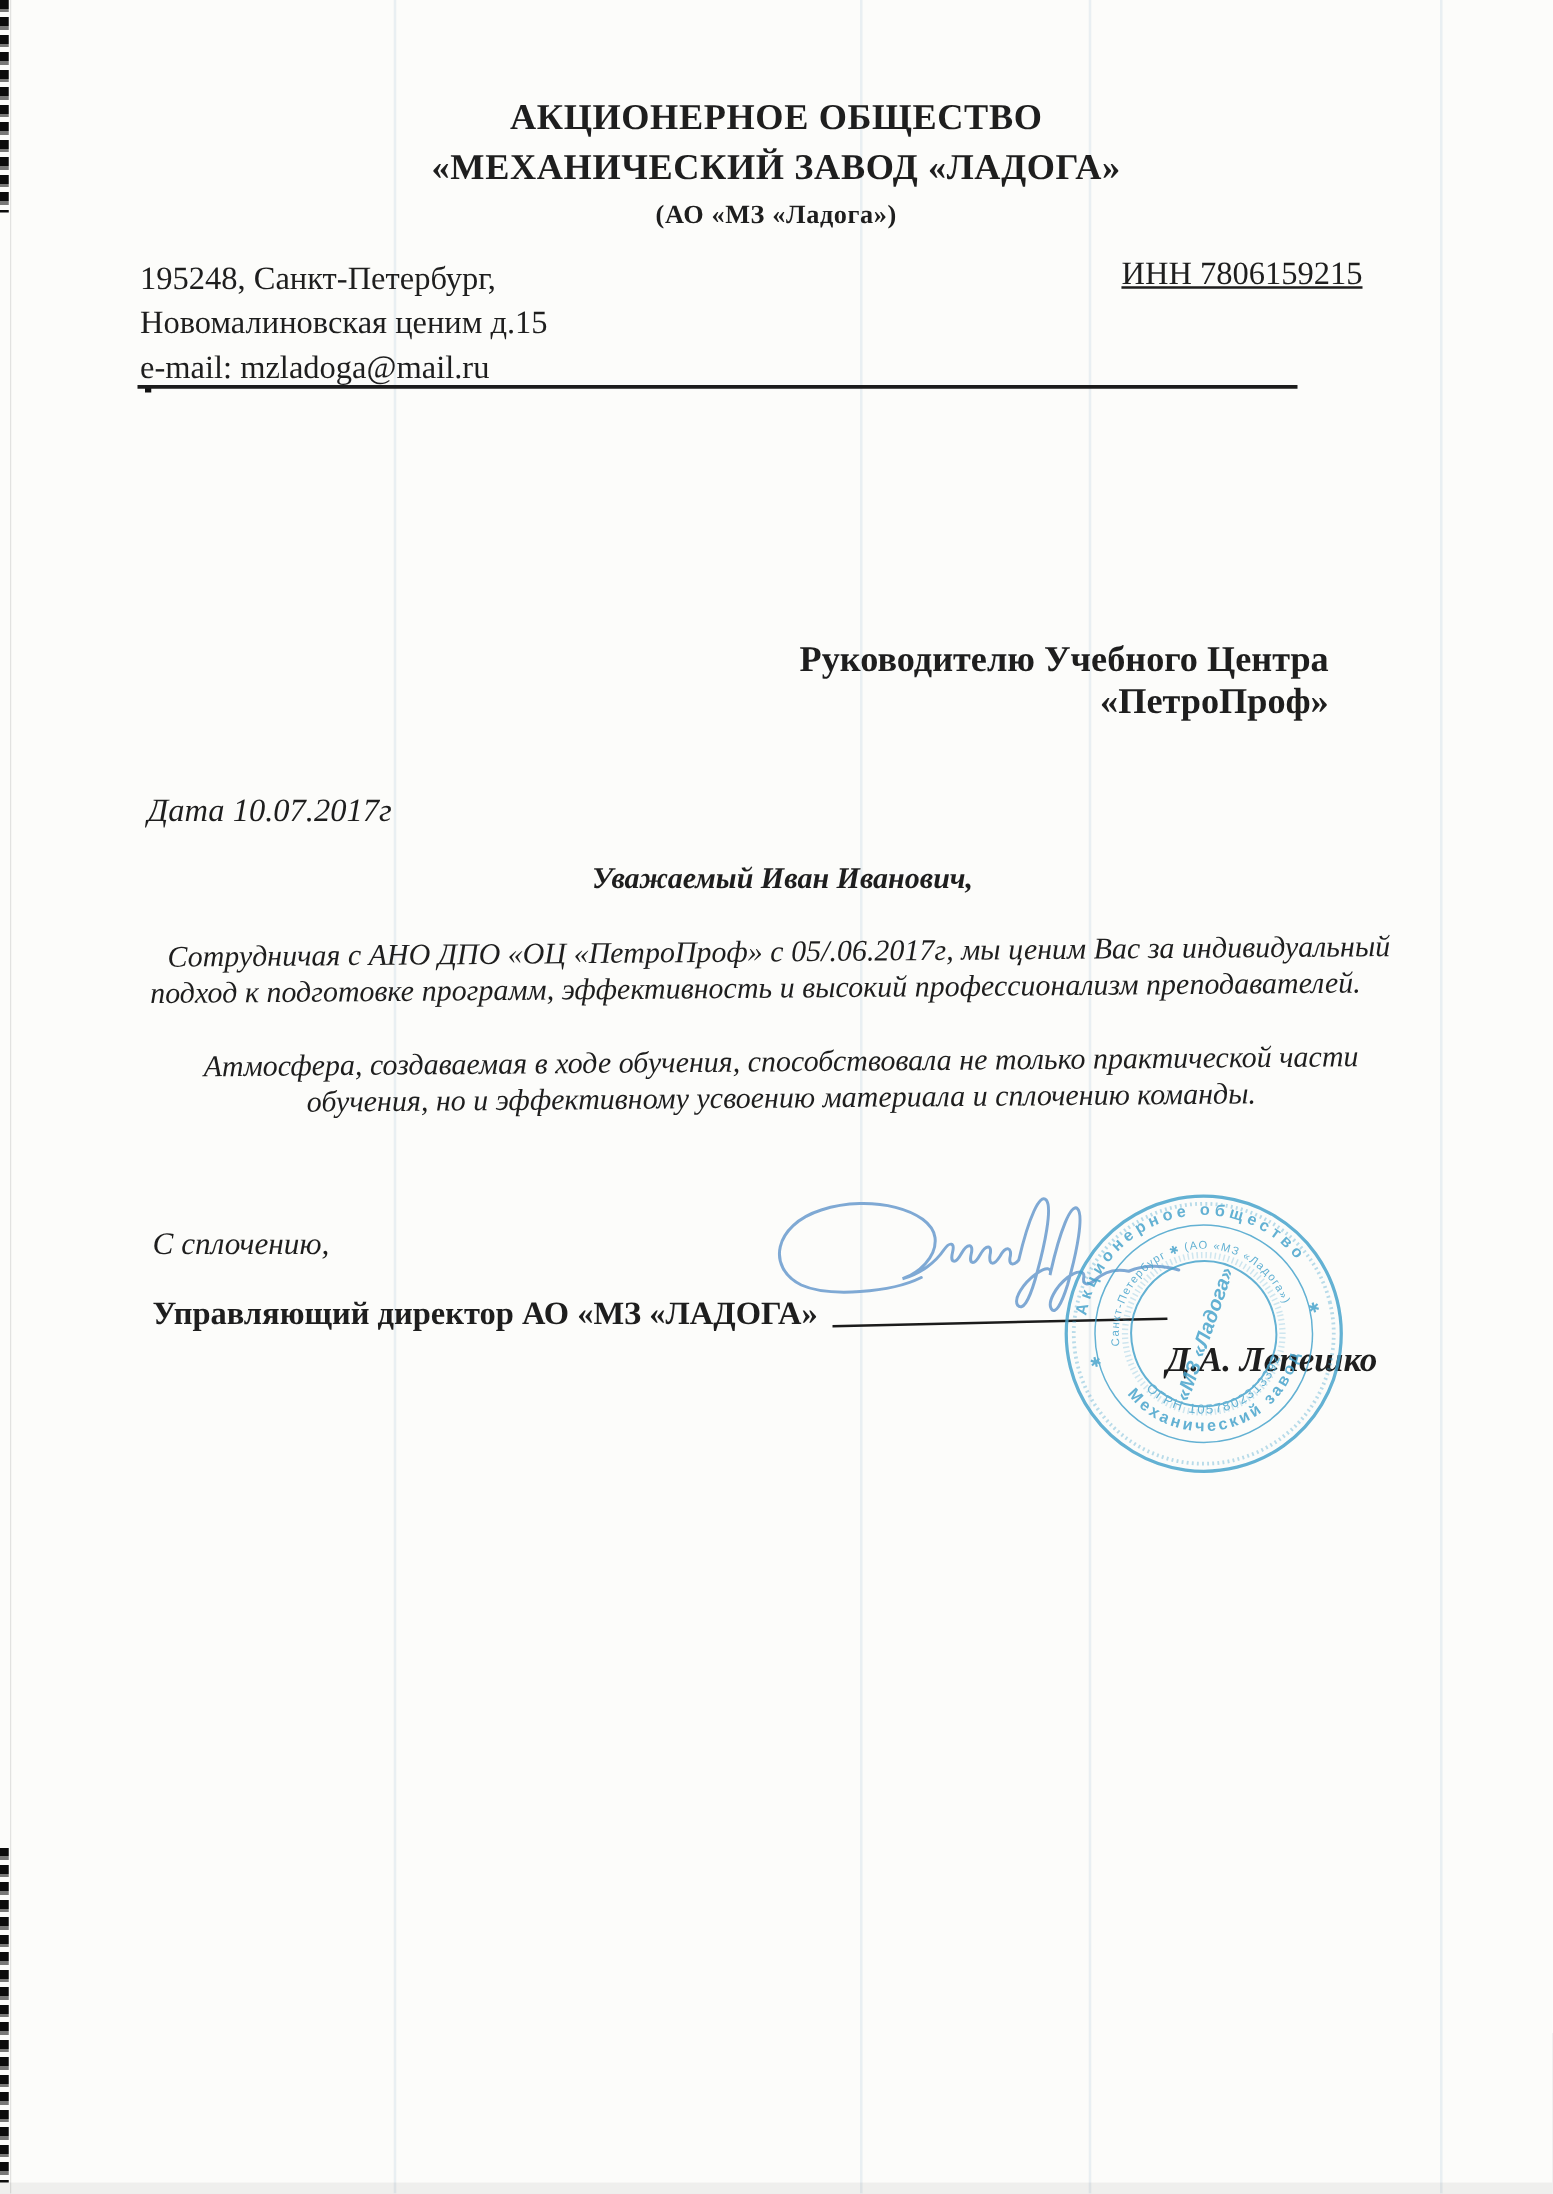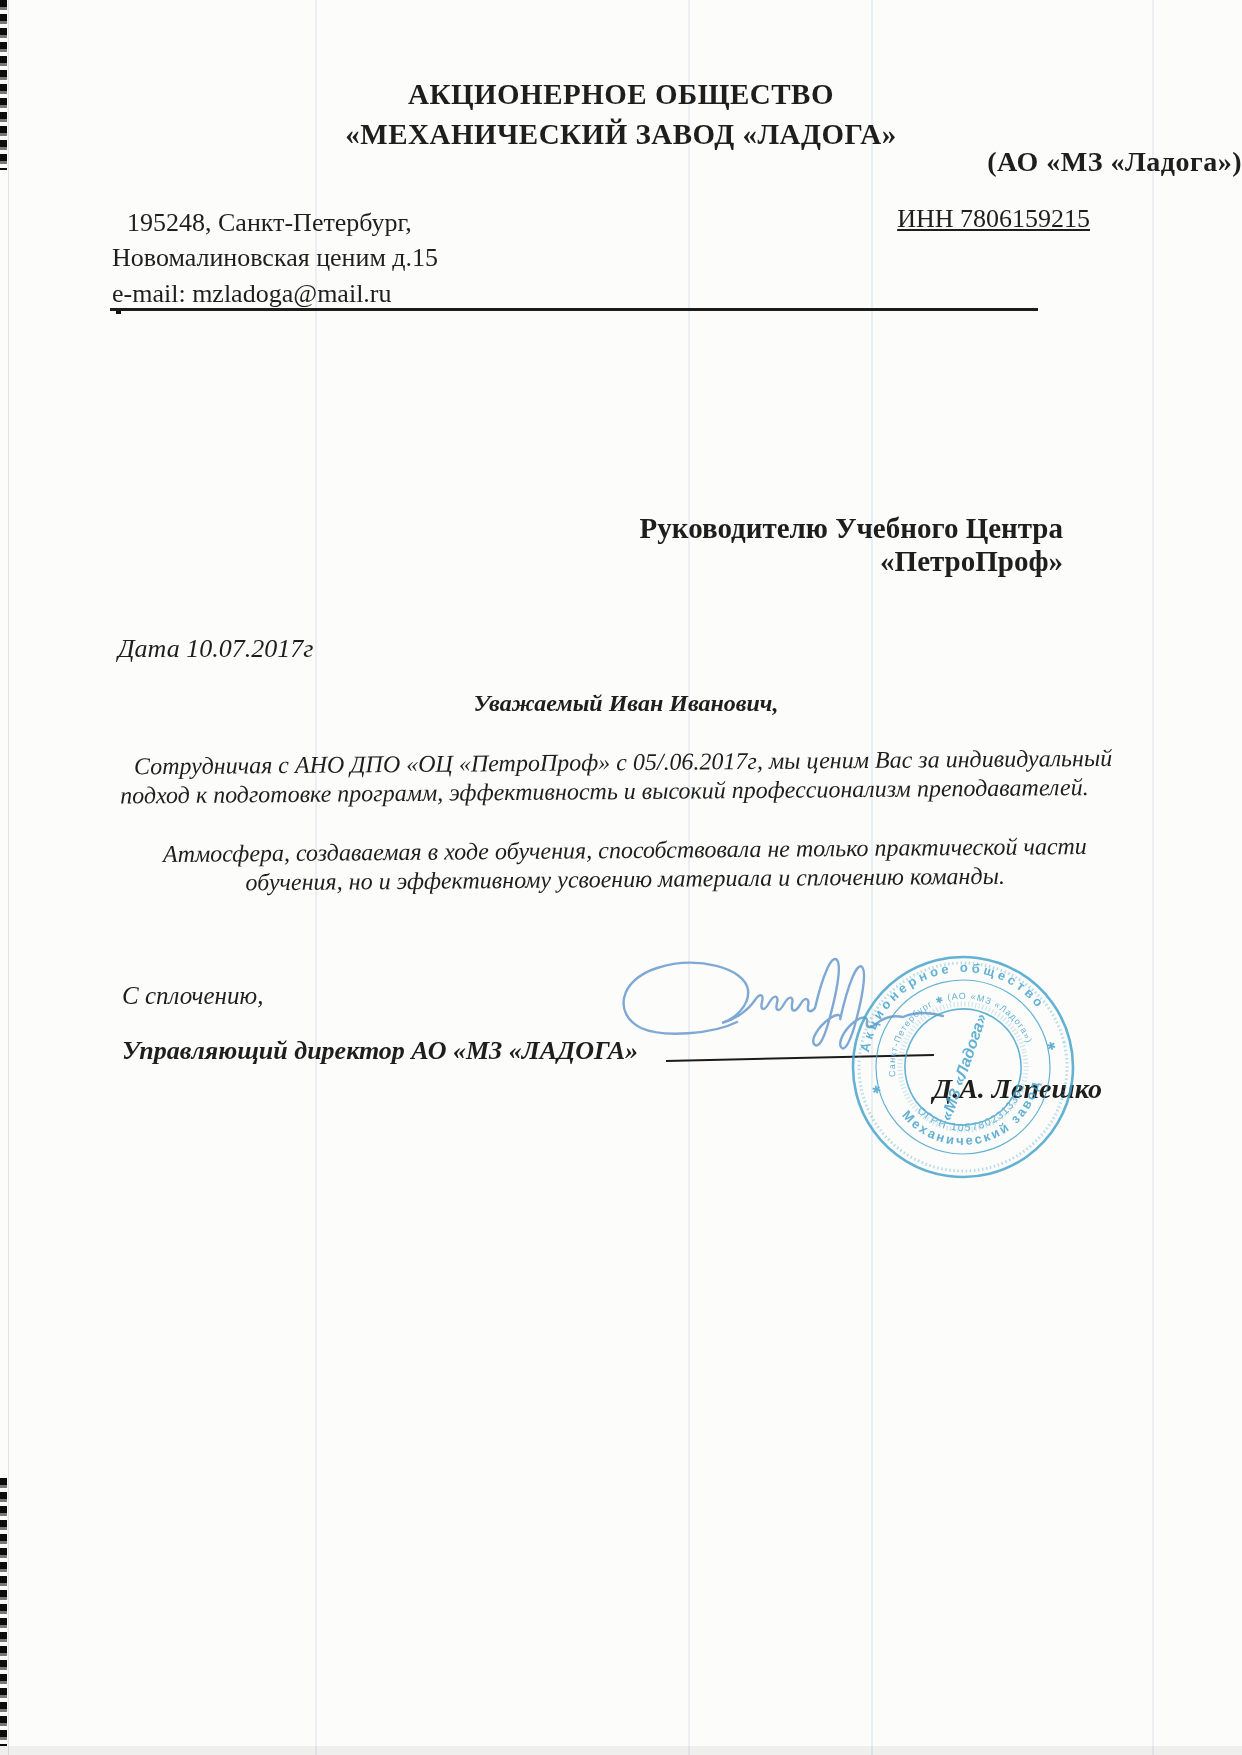--- a/index.html
+++ b/index.html
@@ -18,24 +18,24 @@
   .edge-marks{position:absolute;left:0;width:7px;background:
     repeating-linear-gradient(180deg,#0c0c0c 0 7px, rgba(12,12,12,.55) 7px 10px, transparent 10px 14px);}
   .edge-line{position:absolute;left:8px;top:0;width:1px;height:100%;background:rgba(0,0,0,0.10);}
   .bottom-shade{position:absolute;left:0;bottom:0;width:100%;height:9px;background:rgba(0,0,0,0.05);}
   .speck{position:absolute;background:#111;}
 
   .abs{position:absolute;}
   .header-line{width:100%;text-align:center;font-weight:bold;letter-spacing:.5px;}
   .h1{top:78px;font-size:29px;}
   .h2{top:118px;font-size:29px;}
-  .h3{top:146px;font-size:28px;text-align:right;}
+  .h3{top:159px;font-size:21px;}
 
   .addr{left:112px;font-size:26px;}
-  .a1{top:208px;margin-left:15px;}
+  .a1{top:208px;}
   .a2{top:243px;}
   .a3{top:279px;}
   .codes{left:760px;width:330px;text-align:right;font-size:26px;text-decoration:underline;}
   .c1{top:204px;}
   .c2{top:240px;}
 
   .rule{left:110px;top:308px;width:928px;height:3px;background:#1c1c1c;}
 
   .recipient{left:528px;top:512px;width:535px;text-align:right;
     font-weight:bold;font-size:29px;}
@@ -46,21 +46,21 @@
     font-weight:bold;font-style:italic;font-size:24px;}
 
   .para{font-style:italic;font-size:24px;line-height:29px;transform:rotate(-0.5deg);}
   .p1{left:120px;top:748px;width:1022px;}
   .p1 .l1{text-indent:14px;white-space:nowrap;}
   .p1 .l2{white-space:nowrap;}
   .p2{left:120px;top:836px;width:1010px;text-align:center;}
   .p2 div{white-space:nowrap;}
 
   .regards{left:122px;top:982px;font-style:italic;font-size:25px;}
-  .signer-title{left:122px;top:1036px;font-weight:bold;font-style:italic;font-size:26px;}
+  .signer-title{left:122px;top:1036px;font-weight:bold;font-size:26px;}
   .signer-name{left:933px;top:1073px;font-weight:bold;font-style:italic;font-size:28px;}
   .sign-line{left:666px;top:1060px;width:268px;height:2px;background:#1b1b1b;
     transform:rotate(-1.3deg);transform-origin:left center;}
 
   .signature-svg{left:585px;top:938px;}
   .stamp-svg{left:845px;top:949px;opacity:.84;transform:rotate(-14deg);}
   .stamp-svg text{font-family:"Liberation Sans","DejaVu Sans",sans-serif;}
 </style>
 </head>
 <body>

